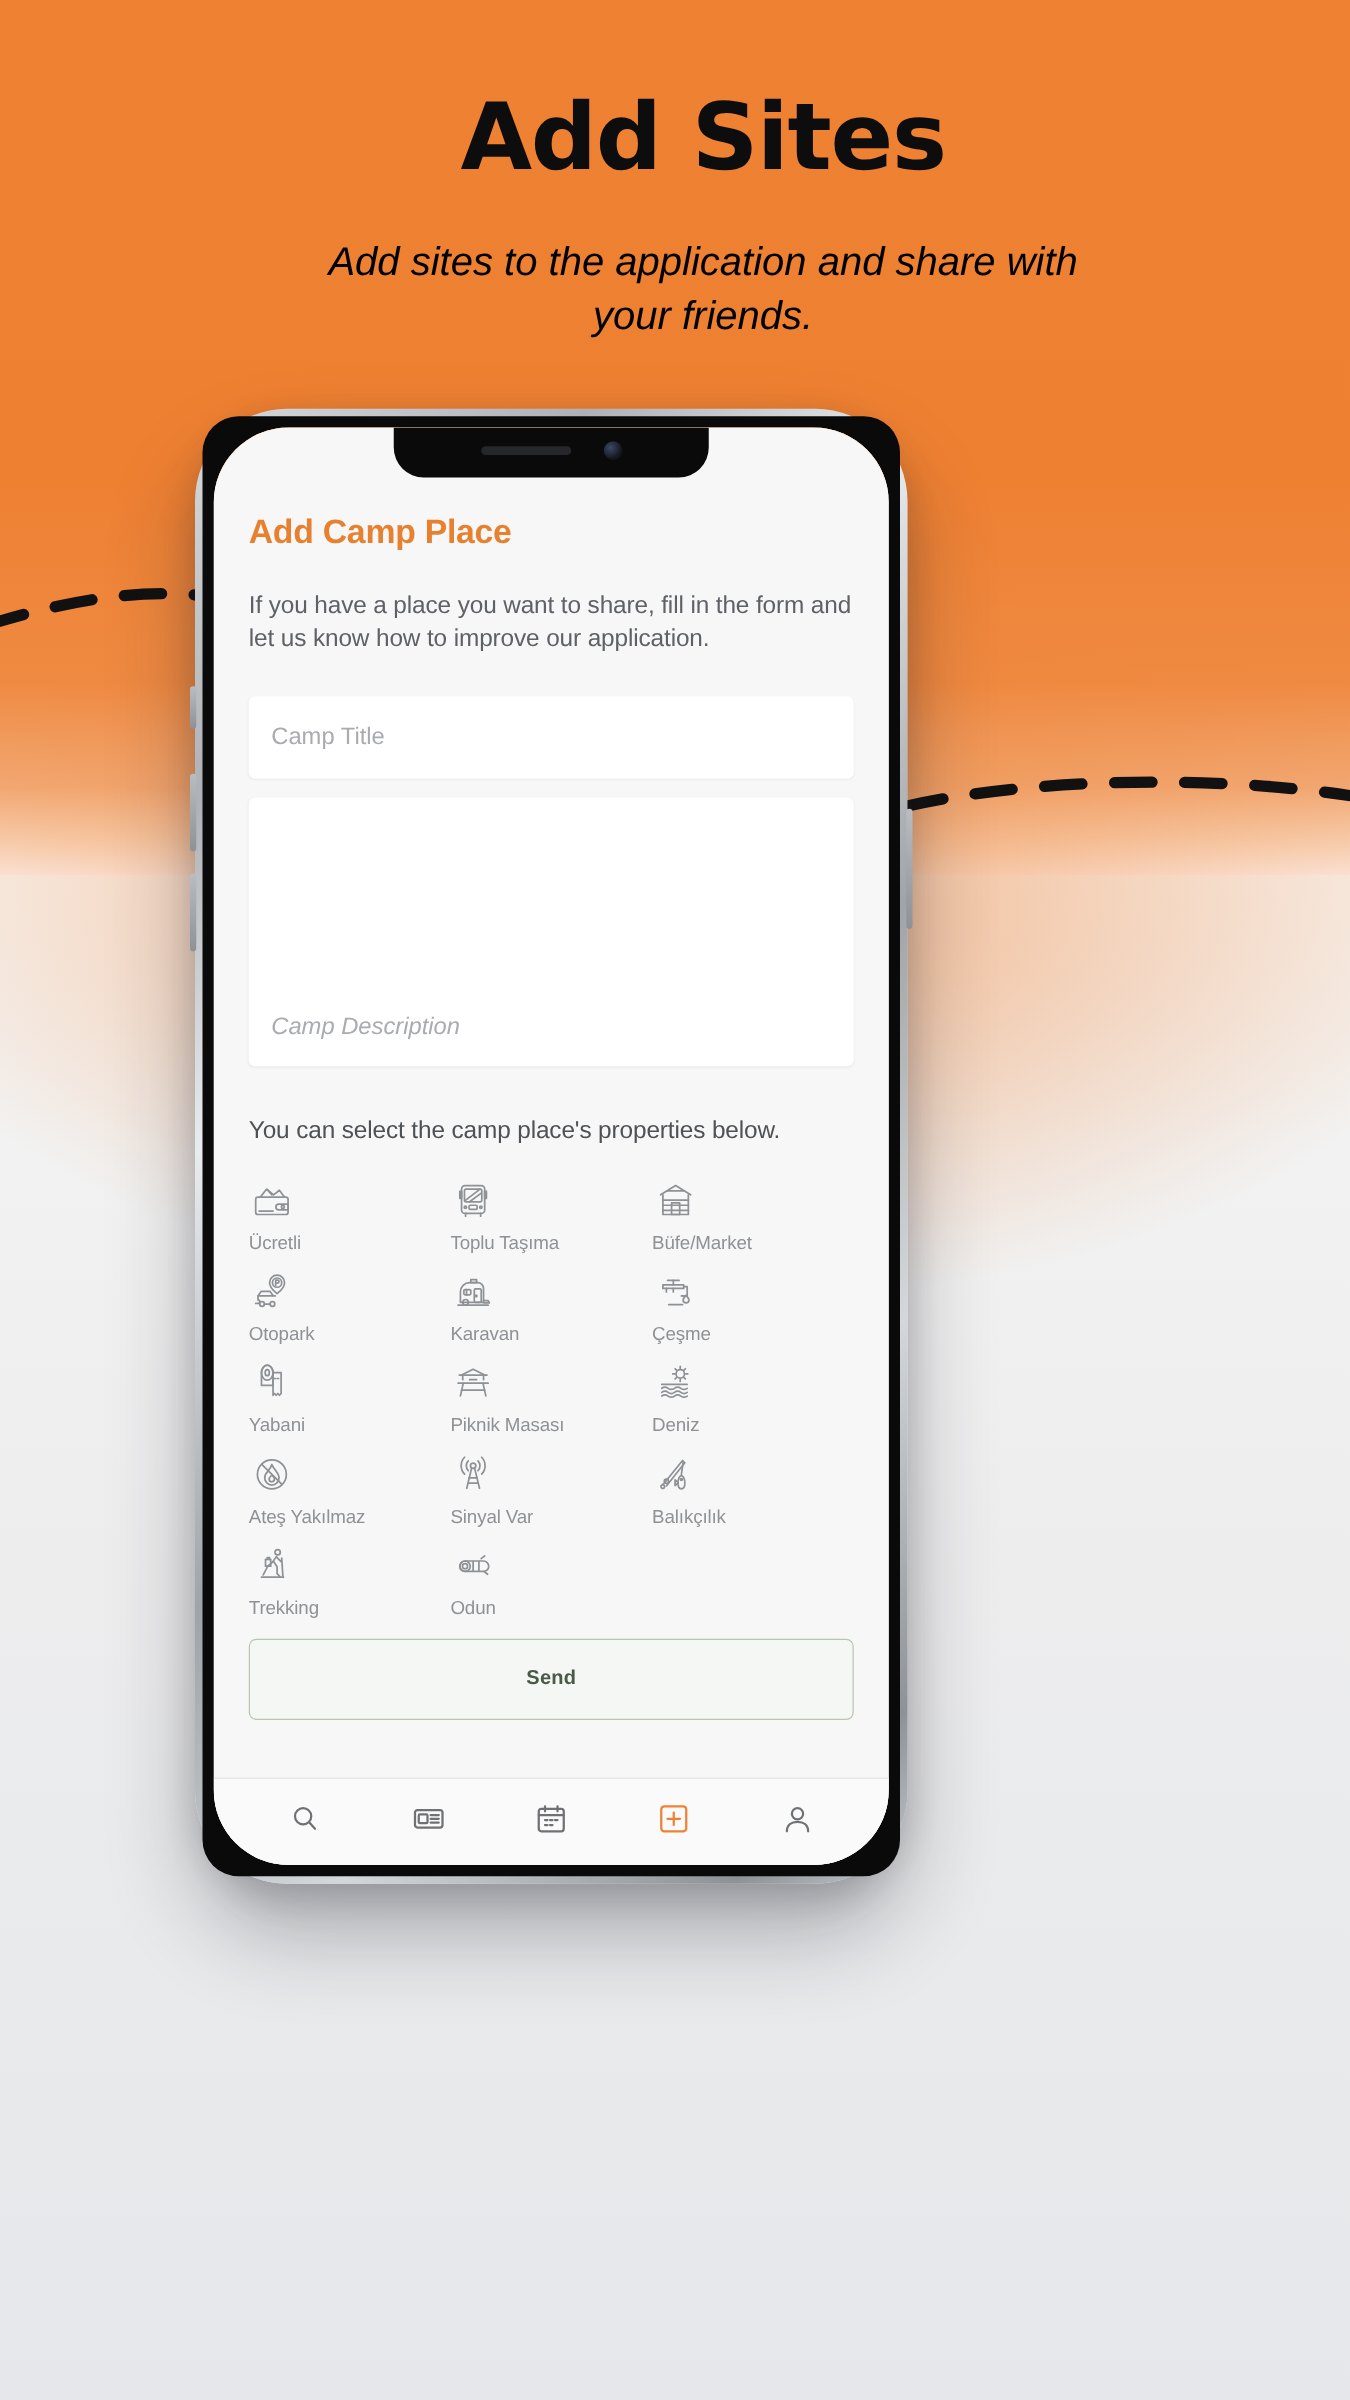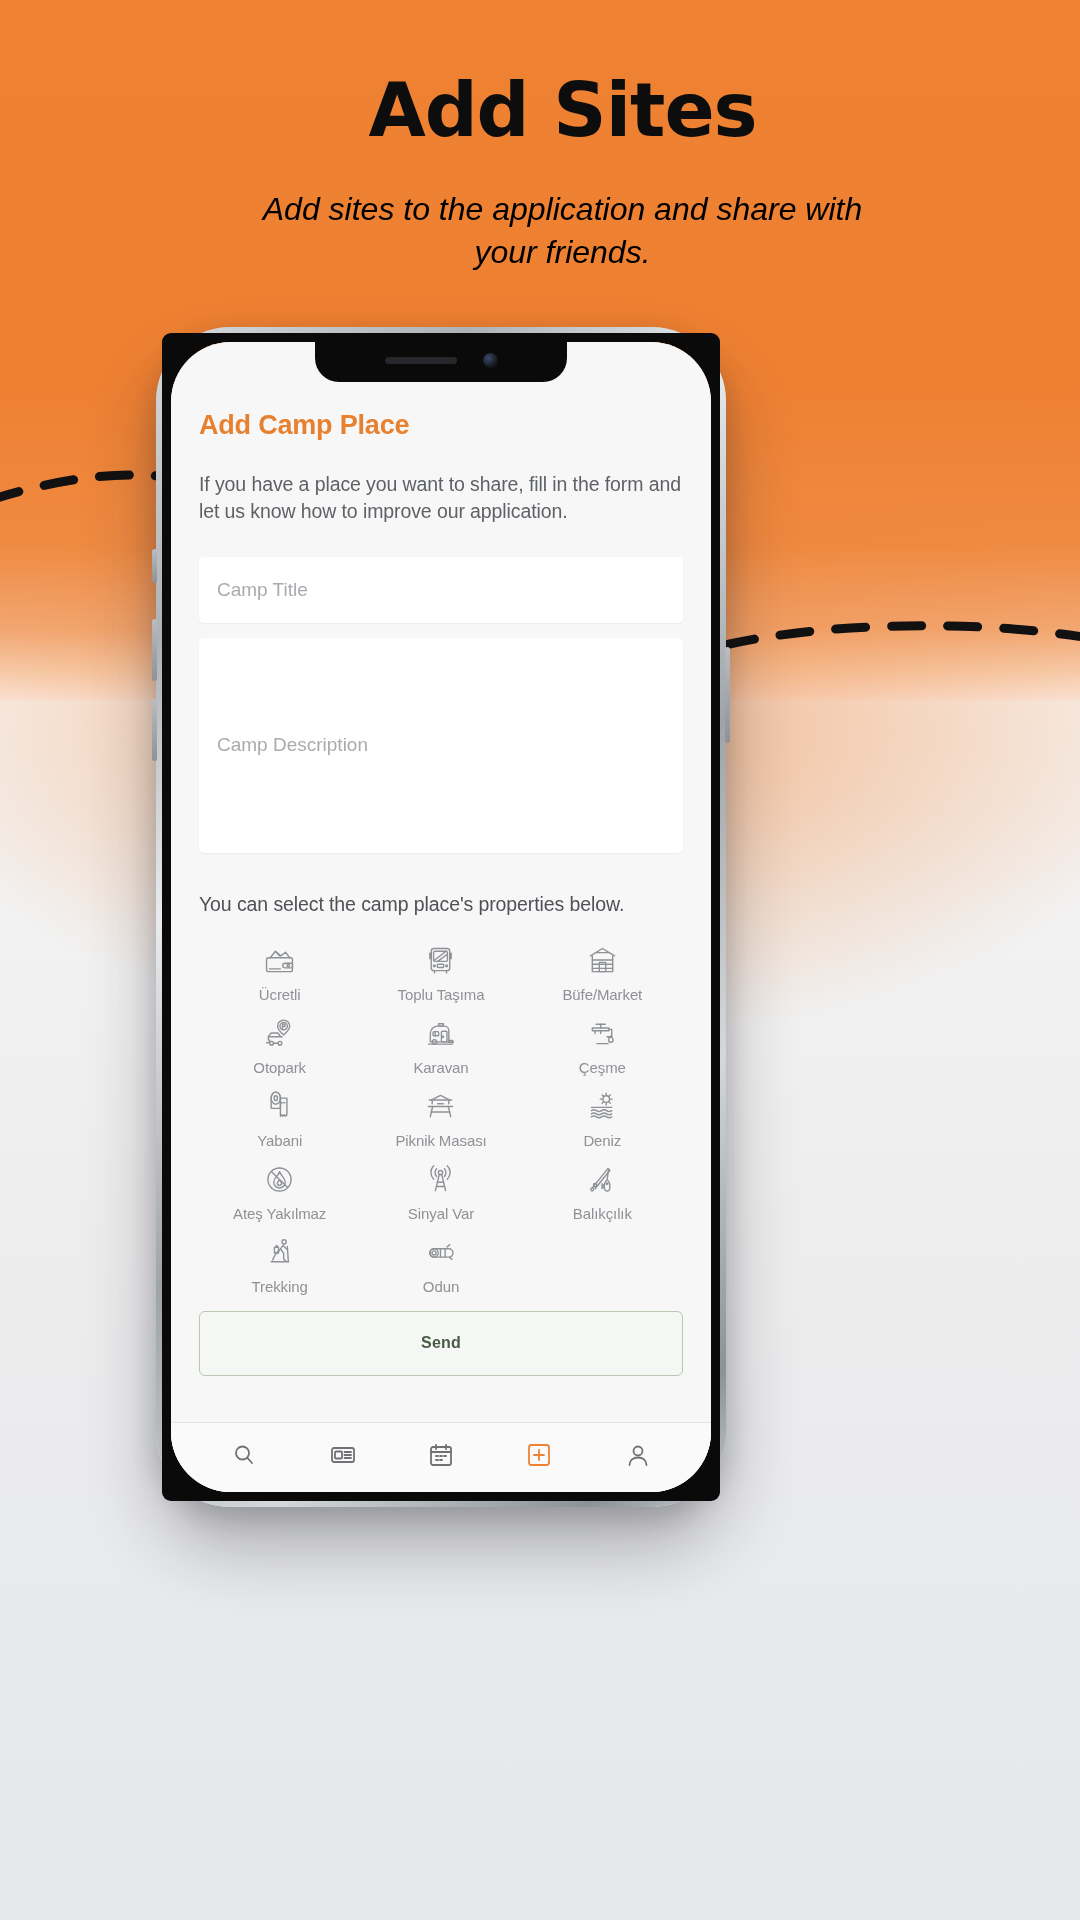--- a/index.html
+++ b/index.html
@@ -49,21 +49,21 @@
   .phone {
     position: absolute; left: 156px; top: 327px;
     width: 570px; height: 1180px;
     border-radius: 74px;
     background: linear-gradient(135deg,#d8dbdd 0%,#aeb2b6 18%,#e9ecee 34%,#9fa4a8 55%,#d4d8da 74%,#8d9296 92%,#c6cacd 100%);
     padding: 6px;
     box-shadow: 0 40px 70px rgba(30,30,40,.30), 0 10px 26px rgba(30,30,40,.18);
   }
   .phone-inner {
     width: 100%; height: 100%;
-    border-radius: 9px;
+    border-radius: 29px;
     background: #0a0a0a;
     padding: 9px;
     position: relative;
   }
   .screen {
     width: 100%; height: 100%;
     border-radius: 60px;
     background: #f7f7f7;
     overflow: hidden; position: relative;
   }
@@ -103,32 +103,32 @@
     margin-top: 30px; font-size: 19.5px; line-height: 1.38; color: #5e6166;
     letter-spacing: -0.1px;
   }
 
   .field {
     margin-top: 32px; background: #ffffff; border-radius: 5px;
     box-shadow: 0 1px 2px rgba(0,0,0,.05);
     padding: 20px 18px; color: #a9abaf; font-size: 19px;
   }
   .field-title { height: 66px; display: flex; align-items: center; }
-  .field-desc { height: 215px; align-items: center; display: flex; margin-top: 15px; }
+  .field-desc { height: 215px; align-items: flex-end; display: flex; margin-top: 15px; font-style: italic; }
 
   .props-label {
     margin-top: 40px; font-size: 19.5px; color: #4e5155; letter-spacing: -0.1px;
   }
 
   .grid {
     margin-top: 26px;
     display: grid; grid-template-columns: repeat(3,1fr);
     row-gap: 12px;
   }
-  .prop { display: flex; flex-direction: column; align-items: center; gap: 7px; cursor: pointer; }
+  .prop { display: flex; flex-direction: column; align-items: flex-start; gap: 7px; cursor: pointer; }
   .prop svg { width: 37px; height: 37px; display: block; }
   .prop-label { font-size: 15px; color: #8e9195; text-align: center; letter-spacing: -0.1px; }
 
   .send-btn {
     margin: 16px 0 0;
     height: 65px; border-radius: 6px;
     border: 1px solid #b9c6b4;
     background: #f5f7f4;
     display: flex; align-items: center; justify-content: center;
     font-size: 16px; font-weight: 700; color: #4a5a46; letter-spacing: .2px;

